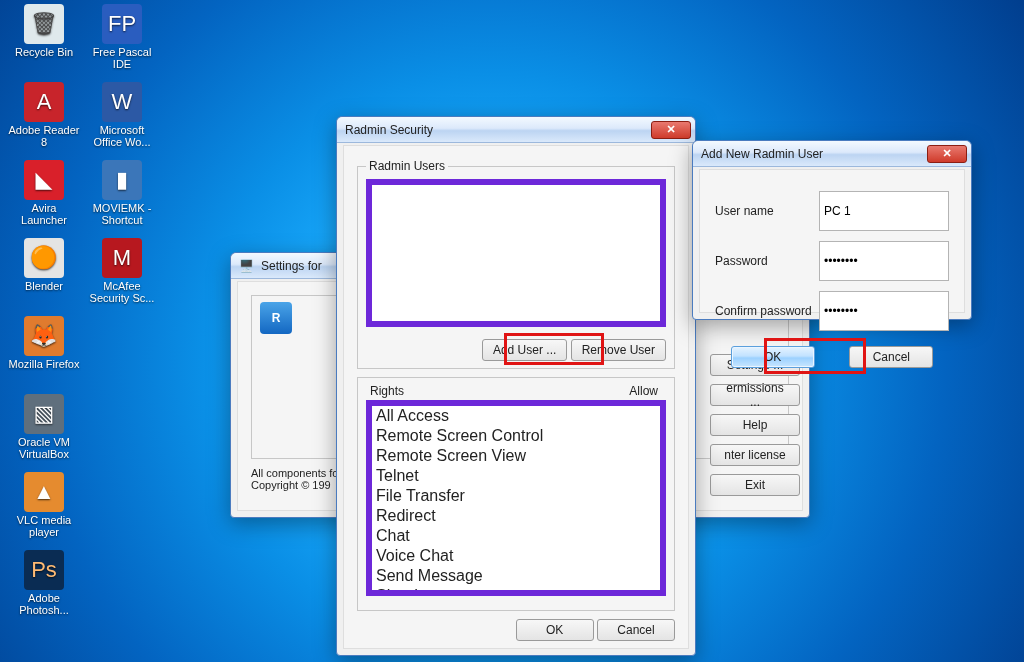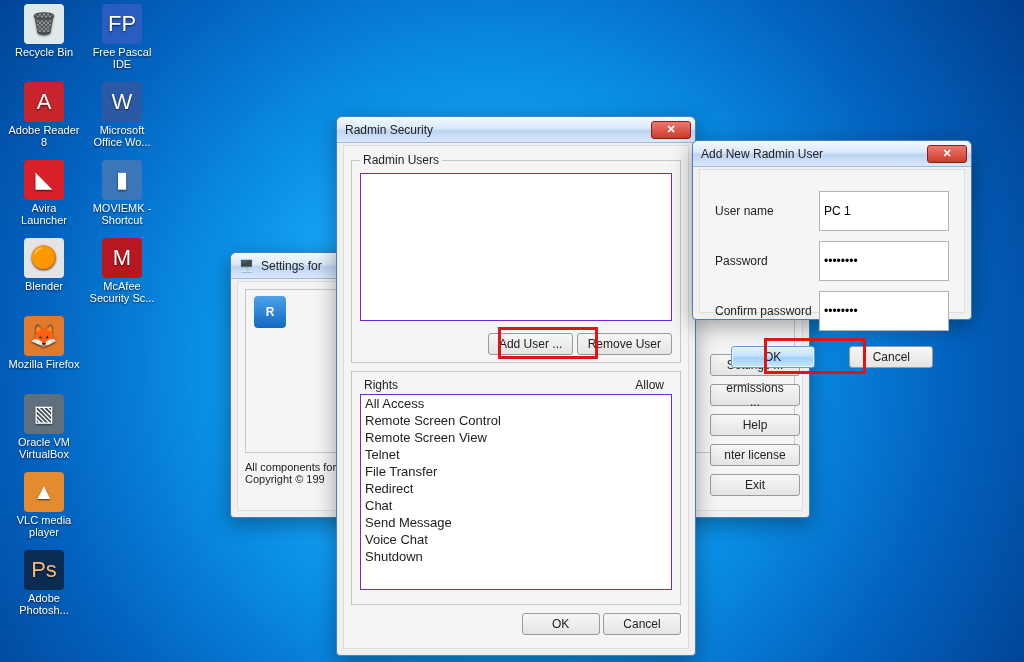--- a/index.html
+++ b/index.html
@@ -11,24 +11,24 @@
   
   .desktop { position: absolute; inset: 0; }
   .dicon { position: absolute; width: 72px; text-align: center; color: #fff; text-shadow: 0 1px 2px rgba(0,0,0,.7); font-size: 11px; }
   .dicon .img { width: 40px; height: 40px; margin: 0 auto 2px; border-radius: 4px; display:flex; align-items:center; justify-content:center; font-size:22px; }
   
   .win { position: absolute; background: #f0f0f0; border: 1px solid #4a7bbf; border-radius: 6px 6px 4px 4px; box-shadow: 0 6px 22px rgba(0,0,0,.35); }
   .titlebar { height: 26px; background: linear-gradient(#f3f9ff,#dce9fb 45%,#bcd4f2 55%,#dae9fb); border-radius: 6px 6px 0 0; display:flex; align-items:center; padding: 0 4px 0 8px; font-size: 12px; color:#222; border-bottom:1px solid #9cb8dc; }
   .titlebar .minicon { width:16px;height:16px;margin-right:6px;display:flex;align-items:center;justify-content:center;font-size:12px;}
   .titlebar .spacer { flex:1; }
   .titlebar .closebtn { width: 40px; height: 18px; border-radius: 3px; background: linear-gradient(#e9796f,#cf3b2b); border:1px solid #8c1e12; display:flex;align-items:center;justify-content:center;color:#fff;font-size:11px;font-weight:bold; cursor:pointer;}
-  .body { position:absolute; left:6px; right:6px; top:28px; bottom:6px; background:#f5f5f5; border:1px solid #dedede; padding:7px; font-size:12px; color:#222;}
+  .body { position:absolute; left:6px; right:6px; top:28px; bottom:6px; background:#f5f5f5; border:1px solid #dedede; padding:13px; font-size:12px; color:#222;}
   fieldset { border:1px solid #c7c7c7; margin:0 0 8px 0; padding:6px 8px 8px;}
   legend { font-size:12px; padding:0 3px;}
-  .listbox { background:#fff; border:1px solid #6d28d9; width:100%; height:100%; overflow:auto; font-size:13px; }
+  .listbox { background:#fff; border:6px solid #6d28d9; width:100%; height:100%; overflow:auto; font-size:16px; }
   .btn { background:linear-gradient(#f7f7f7,#e4e4e4); border:1px solid #9a9a9a; border-radius:3px; font-size:12px; padding:2px 10px; min-width:70px; height:22px; display:inline-flex;align-items:center;justify-content:center; cursor:pointer; color:#222;}
   .btn.primary { background:linear-gradient(#e5f3ff,#c2e2ff 45%,#9cd1ff 55%,#c7e6ff); border-color:#5a9fdd; box-shadow:inset 0 0 0 1px #eaf5ff;}
   .textin { background:#fff; border:1px solid #b4b4b4; height:20px; padding:19px 4px; font-size:12px; width:130px;}
   .redbox { position:absolute; border:3px solid #e01414; pointer-events:none; }
   .rlabel { font-size:12px; }
   .rightsrow { display:flex; justify-content:space-between; padding:0 8px 2px 4px;}
   .rights-item { padding:1px 4px; }
   .sidebtns { position:absolute; right:8px; top:30px; width:90px; display:flex; flex-direction:column; gap:8px;}
   .sidebtns .btn { width:100%;}
   .settings-content { padding: 6px 2px; font-size:12px;}
@@ -140,22 +140,22 @@
       </div>
       <div style="height:196px;">
         <div class="listbox" id="rights-list">
             <div class="rights-item">All Access</div>
             <div class="rights-item">Remote Screen Control</div>
             <div class="rights-item">Remote Screen View</div>
             <div class="rights-item">Telnet</div>
             <div class="rights-item">File Transfer</div>
             <div class="rights-item">Redirect</div>
             <div class="rights-item">Chat</div>
+            <div class="rights-item">Voice Chat</div>
             <div class="rights-item">Send Message</div>
-            <div class="rights-item">Voice Chat</div>
             <div class="rights-item">Shutdown</div>
           </div>
       </div>
     </fieldset>
     <div style="text-align:right; margin-top:8px;">
       <button class="btn" style="min-width:78px">OK</button>
       <button class="btn" style="min-width:78px">Cancel</button>
     </div>
   </div>
 </div>

